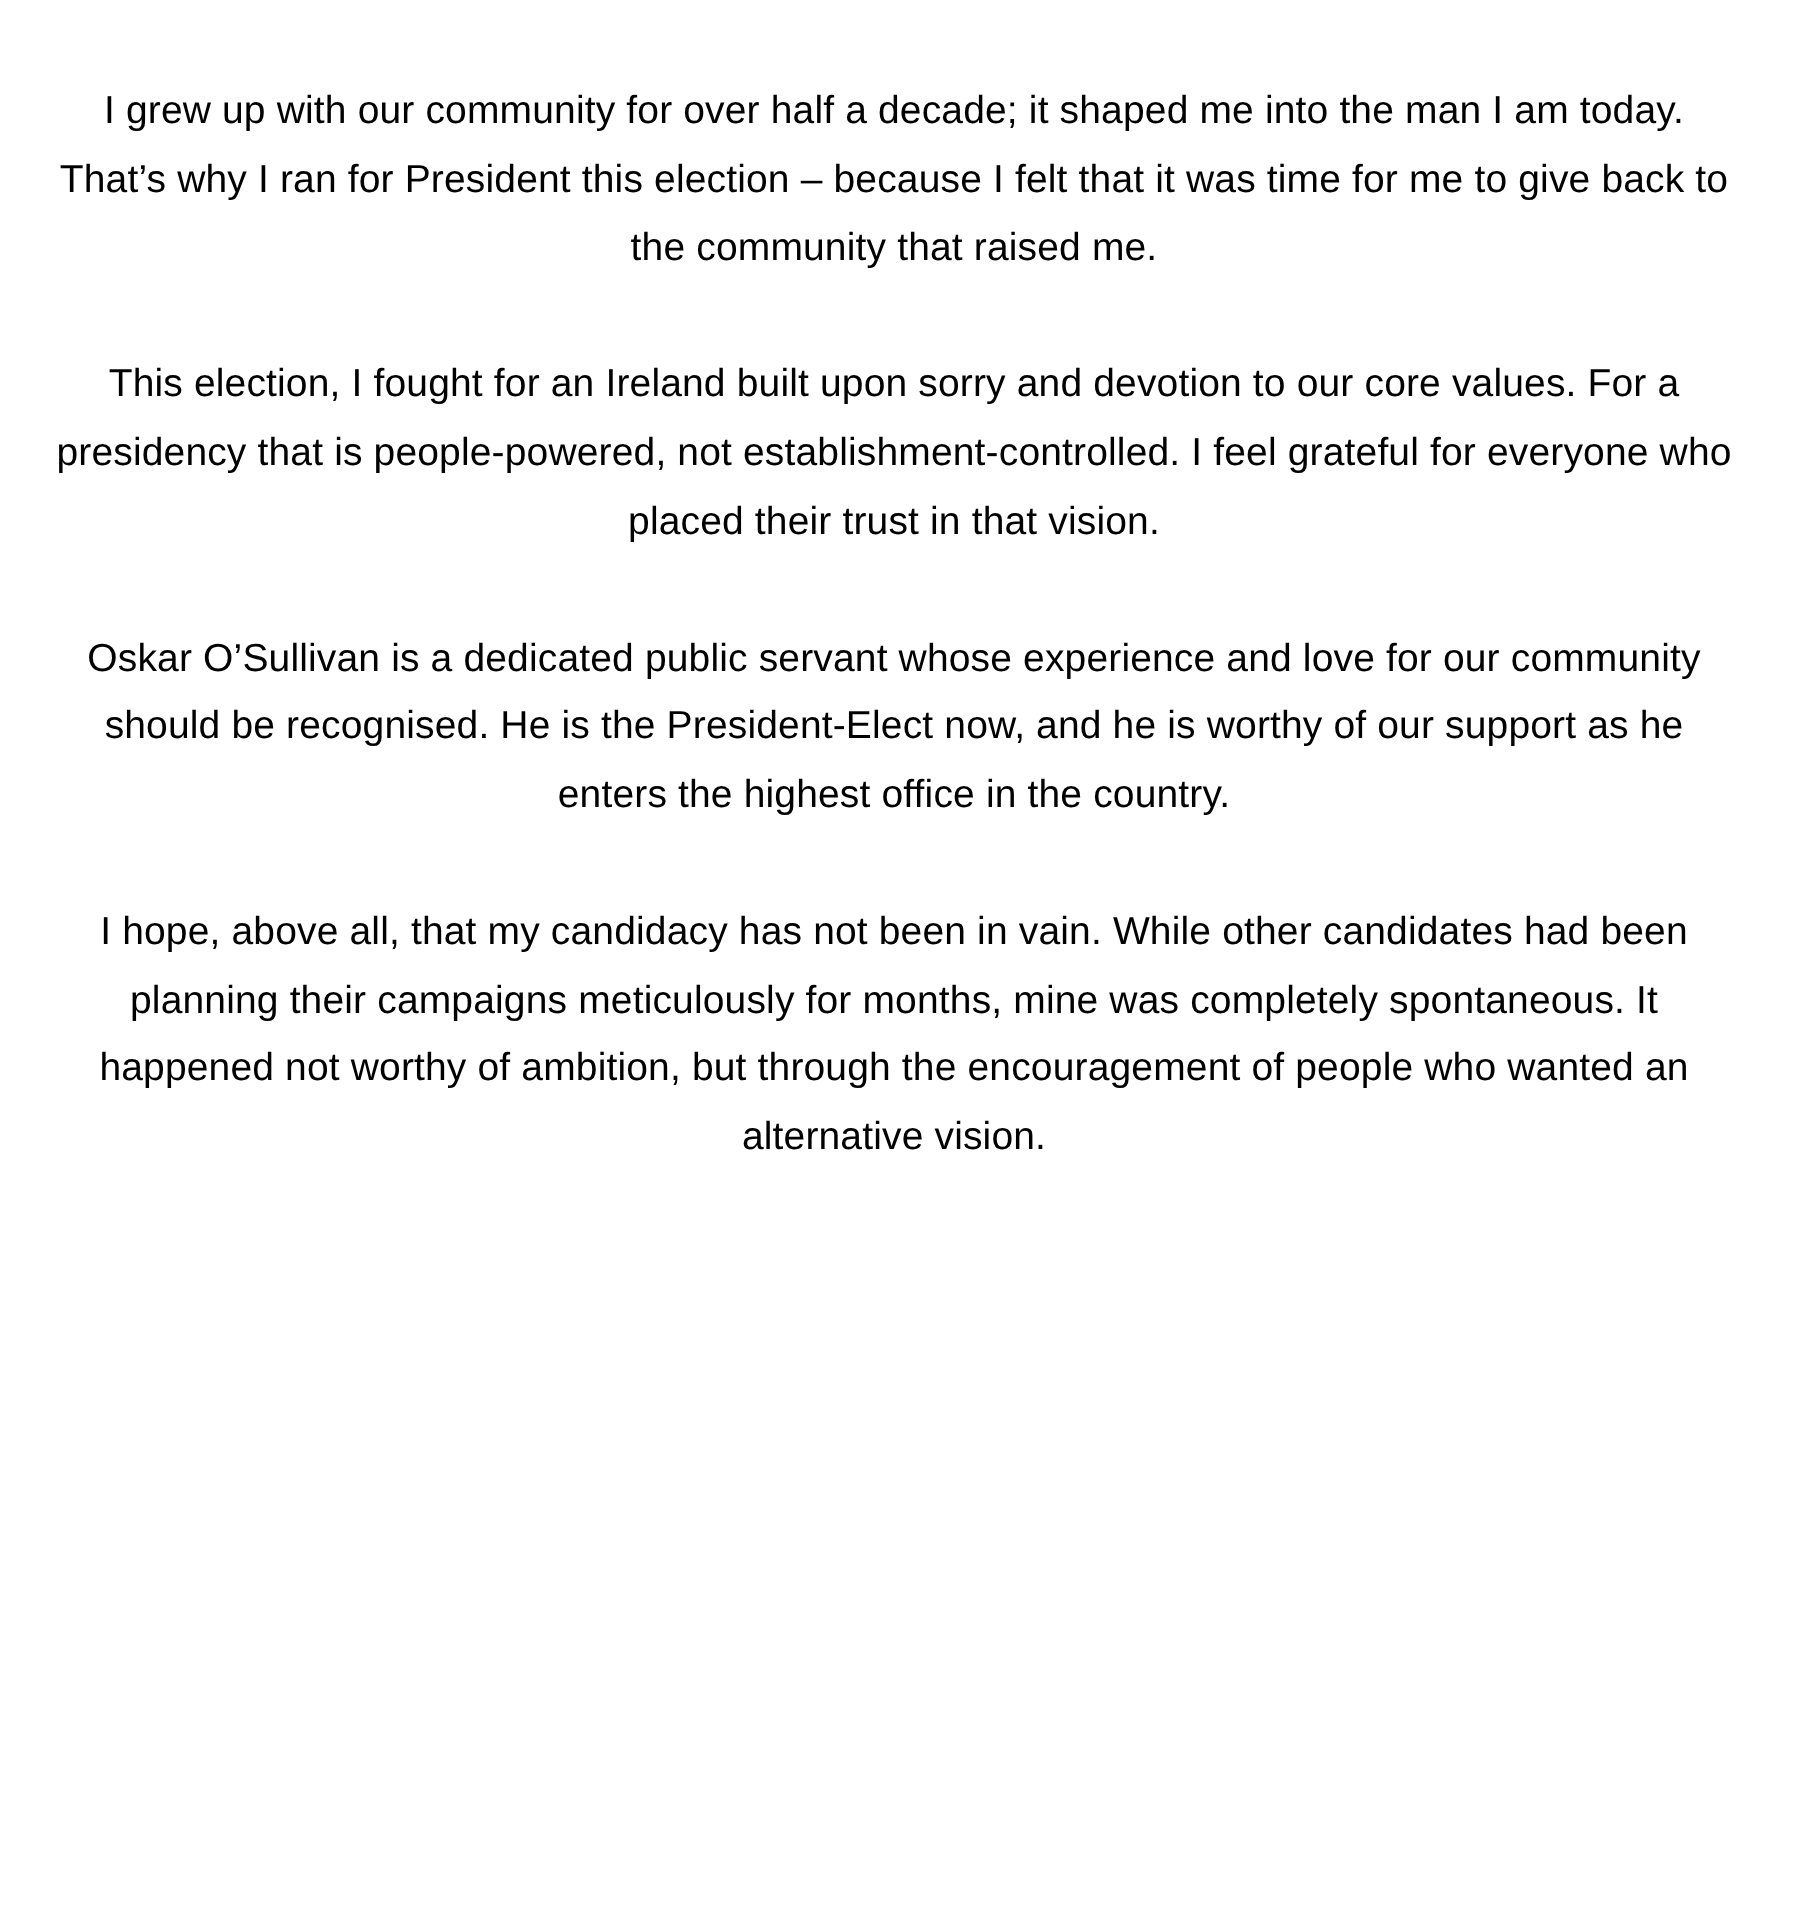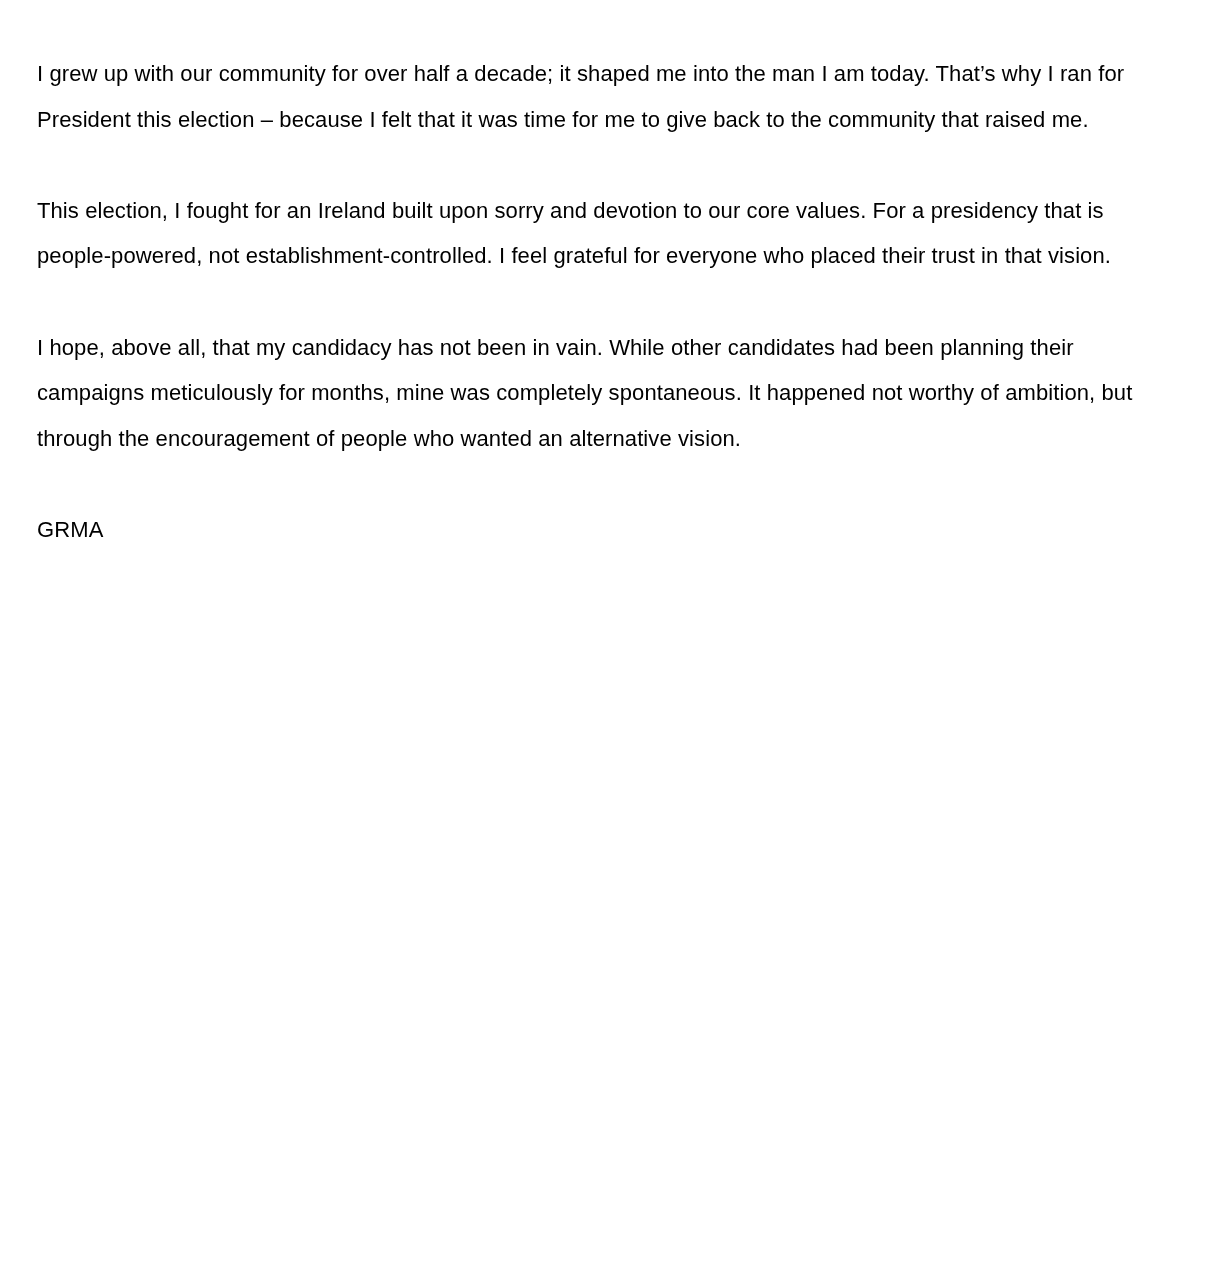--- a/index.html
+++ b/index.html
@@ -16,32 +16,32 @@
     }
     .page {
       box-sizing: border-box;
       width: 1206px;
       height: 1282px;
       padding: 51px 51px 0 37px;
       background: #ffffff;
     }
     .para {
       margin: 0 0 45.6px 0;
-      font-size: 22px;
+      font-size: 26px;
       line-height: 45.6px;
       font-weight: 400;
       letter-spacing: 0.1px;
       color: #000000;
-      text-align: left;
+      text-align: center;
     }
     .signoff {
       margin-bottom: 0;
     }
   </style>
 </head>
 <body>
 
 <div class="page">
   <p class="para">I grew up with our community for over half a decade; it shaped me into the man I am today. That’s why I ran for President this election – because I felt that it was time for me to give back to the community that raised me.</p>
   <p class="para">This election, I fought for an Ireland built upon sorry and devotion to our core values. For a presidency that is people-powered, not establishment-controlled. I feel grateful for everyone who placed their trust in that vision.</p>
+  <p class="para">Oskar O’Sullivan is a dedicated public servant whose experience and love for our community should be recognised. He is the President-Elect now, and he is worthy of our support as he enters the highest office in the country.</p>
   <p class="para">I hope, above all, that my candidacy has not been in vain. While other candidates had been planning their campaigns meticulously for months, mine was completely spontaneous. It happened not worthy of ambition, but through the encouragement of people who wanted an alternative vision.</p>
-  <p class="para signoff">GRMA</p>
 </div>
 
 </body></html>

